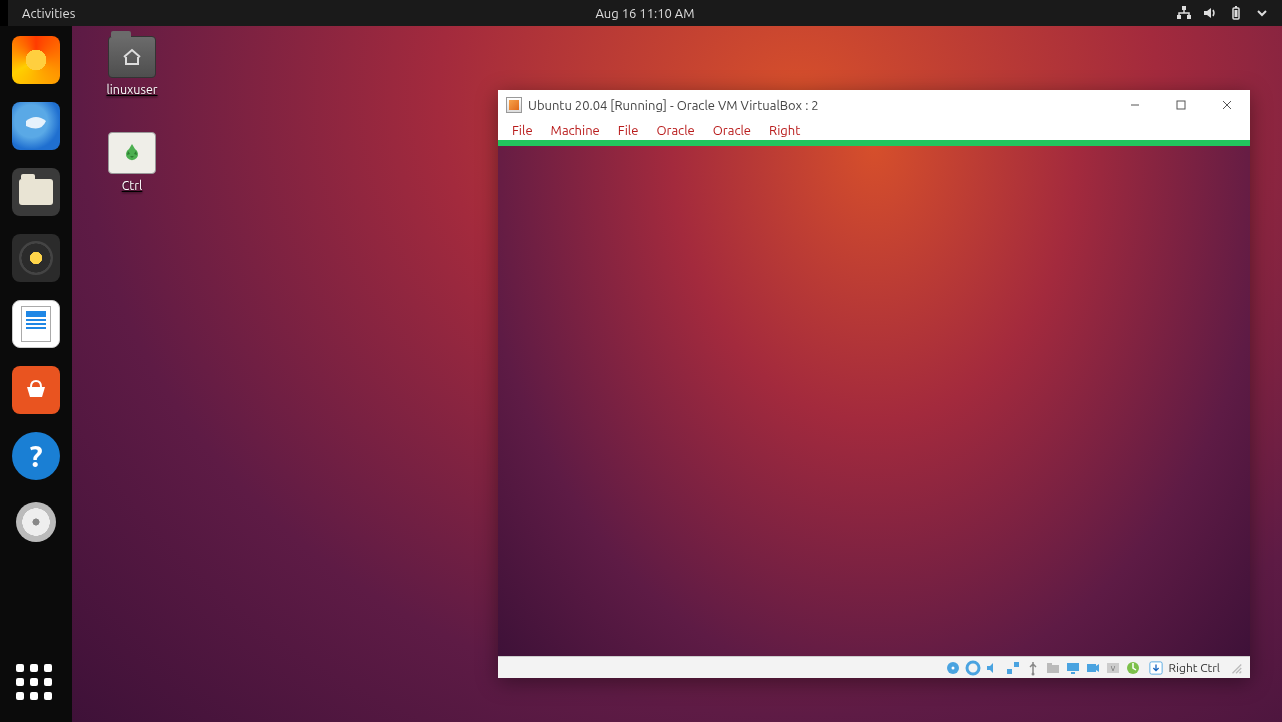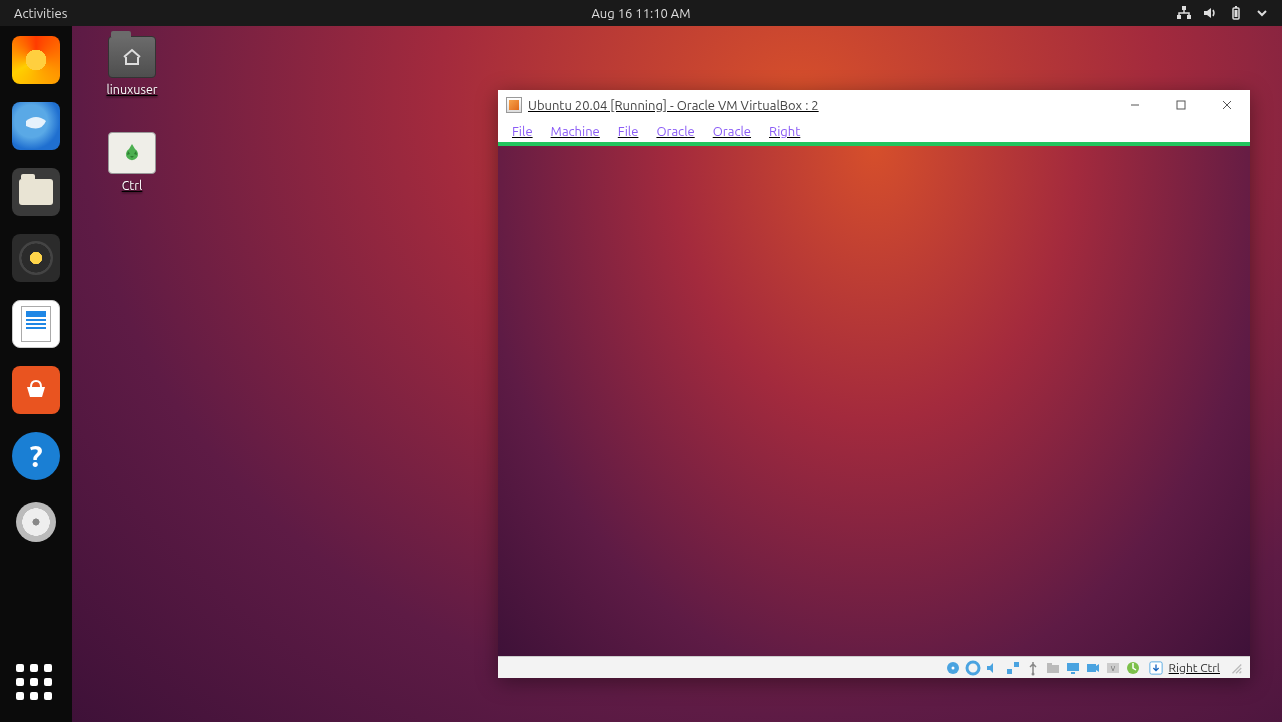--- a/index.html
+++ b/index.html
@@ -6,21 +6,21 @@
   body {
     width: 1282px;
     height: 722px;
     font-family: "Ubuntu", "Segoe UI", sans-serif;
     overflow: hidden;
     position: relative;
     background: #000;
   }
   .topbar {
     position: absolute;
-    top: 0; left: 0; right: 0;
+    top: 0; left: 8px; right: 0;
     height: 26px;
     background: #1a1a1a;
     color: #ddd;
     display: flex;
     align-items: center;
     font-size: 13px;
     z-index: 10;
   }
   .topbar .activities {
     padding: 0 14px;
@@ -131,21 +131,20 @@
   }
   
   .vbox-window {
     position: absolute;
     top: 64px; left: 426px;
     width: 752px; height: 588px;
     background: #fff;
     box-shadow: 0 4px 20px rgba(0,0,0,0.4);
     display: flex;
     flex-direction: column;
-    text-decoration: underline;
   }
   .vbox-titlebar {
     height: 30px;
     background: #fff;
     display: flex;
     align-items: center;
     font-size: 13px;
     color: #444;
     padding-left: 8px;
   }
@@ -162,22 +161,22 @@
     color: #555;
   }
   .vbox-menubar {
     height: 26px;
     background: #fff;
     display: flex;
     align-items: center;
     gap: 2px;
     padding-left: 6px;
     font-size: 13px;
-    color: #8b5cf6;
-    border-bottom: 4px solid #22c55e;
+    color: #b91c1c;
+    border-bottom: 6px solid #22c55e;
   }
   .vbox-menubar .menu-item {
     padding: 3px 8px;
     cursor: pointer;
   }
   .vbox-content {
     flex: 1;
     background:
       radial-gradient(ellipse at 50% 0%, #d64f2b 0%, #a32a3d 38%, #5e1b45 75%, #3e1138 100%);
   }

